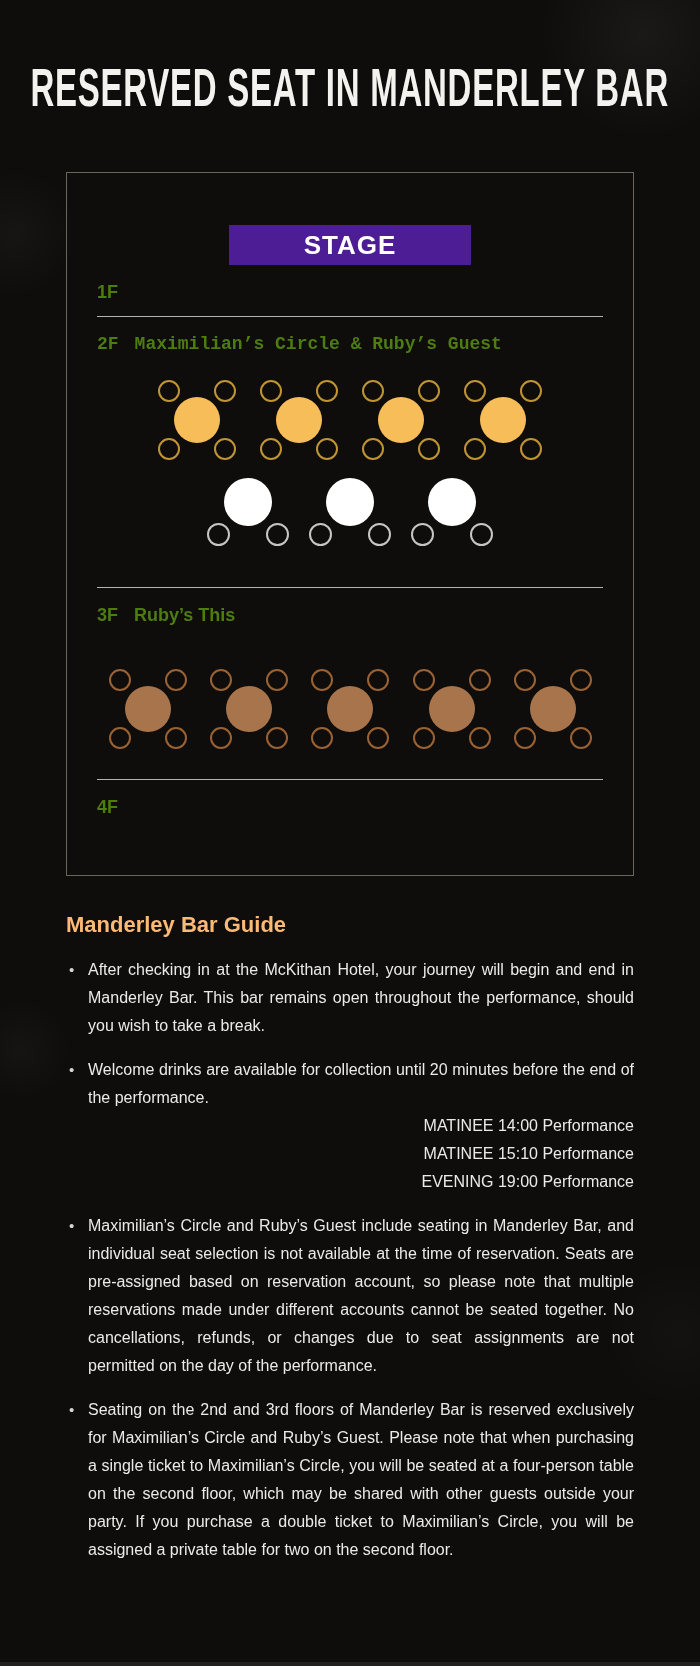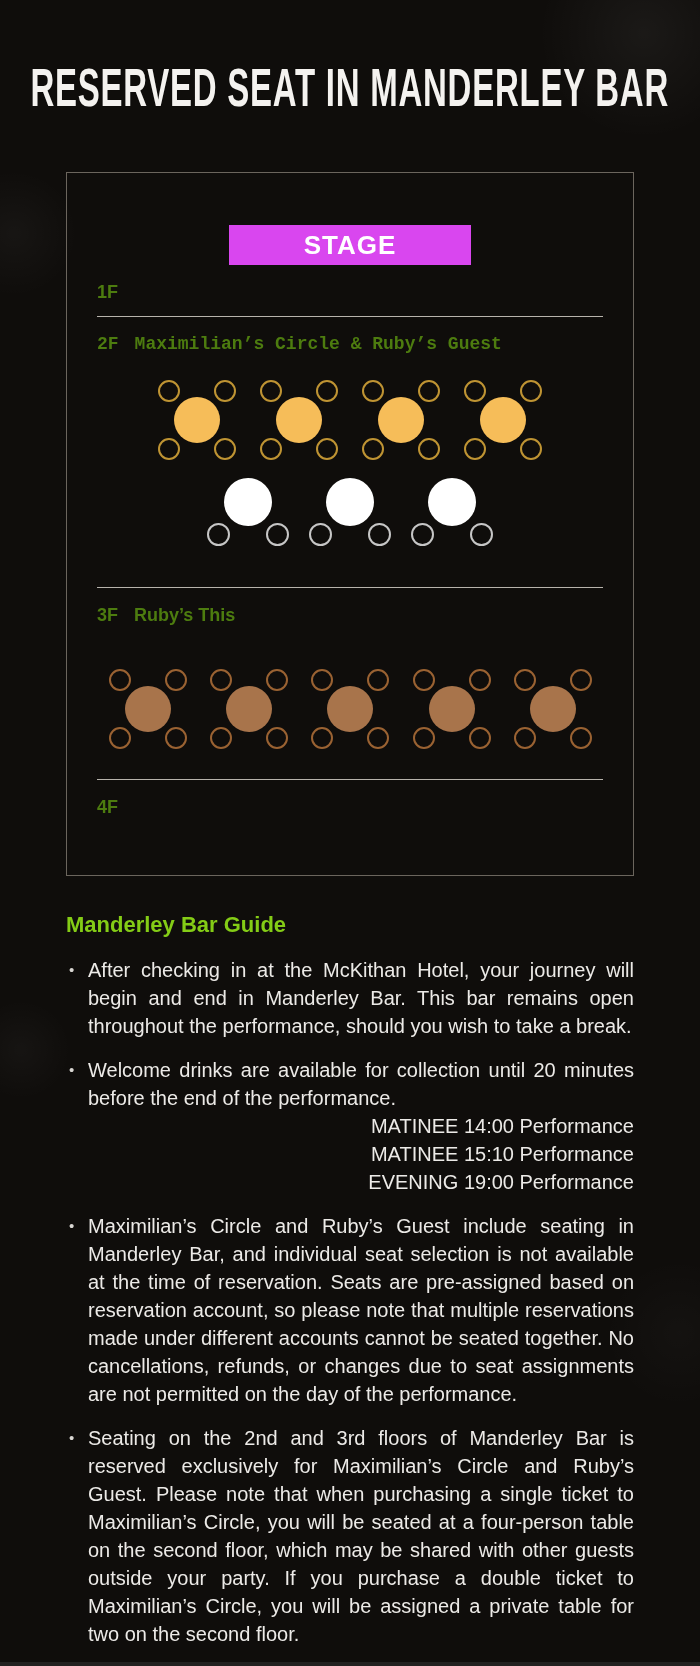--- a/index.html
+++ b/index.html
@@ -57,39 +57,39 @@
   .corners .seat.tr{left:68px;top:8px;}
   .corners .seat.bl{left:12px;top:66px;}
   .corners .seat.br{left:68px;top:66px;}
   .bottom .seat.bl{left:10px;top:55px;width:23px;height:23px;}
   .bottom .seat.br{left:69px;top:55px;width:23px;height:23px;}
   .guide{position:absolute;left:66px;top:912px;width:568px;}
   .guide-heading{font-size:22px;font-weight:700;line-height:26px;color:#f2b23d;}
   .guide ul{list-style:none;margin:18px 0 0;padding:0;}
   .guide li{
     position:relative;padding-left:22px;margin-bottom:16px;
-    font-size:20px;line-height:28px;color:#eceae7;
+    font-size:16px;line-height:28px;color:#eceae7;
     text-align:justify;
   }
   .guide li::before{
     content:"\2022";position:absolute;left:3px;top:0;
     font-size:15px;color:#d8d6d2;
   }
   .sched{ text-align:right; }
   .bottom-strip{position:absolute;left:0;bottom:0;width:700px;height:4px;background:#222120;}
 </style>
 </head>
 <body>
 
 <div class="page-title">
   <span>RESERVED SEAT IN MANDERLEY BAR</span>
 </div>
 
 <div class="map-box">
-  <div class="stage" style="background: #d946ef;">
+  <div class="stage" style="background: #4c1d95;">
     <span>STAGE</span>
   </div>
   <div>
       <div class="floor floor-1f">
         <div class="floor-label"><span>1F</span></div>
       </div>
       <div class="floor floor-2f has-divider">
         <div class="floor-label"><span>2F</span><span class="sub">Maximilian’s Circle &amp; Ruby’s Guest</span></div>
         <div class="table-row">
           <div class="table-group corners">
@@ -179,21 +179,21 @@
           </div>
         </div>
       </div>
       <div class="floor floor-4f has-divider">
         <div class="floor-label"><span>4F</span></div>
       </div>
     </div>
 </div>
 
 <div class="guide">
-  <div class="guide-heading" style="color: #84cc16;">Manderley Bar Guide</div>
+  <div class="guide-heading" style="color: #fdba74;">Manderley Bar Guide</div>
   <ul>
     <li>
       <span class="bullet-text">After checking in at the McKithan Hotel, your journey will begin and end in Manderley Bar. This bar remains open throughout the performance, should you wish to take a break.</span>
     </li>
     <li>
       <span class="bullet-text">Welcome drinks are available for collection until 20 minutes before the end of the performance.</span>
       <div class="sched">
         <div>MATINEE 14:00 Performance</div>
         <div>MATINEE 15:10 Performance</div>
         <div>EVENING 19:00 Performance</div>

